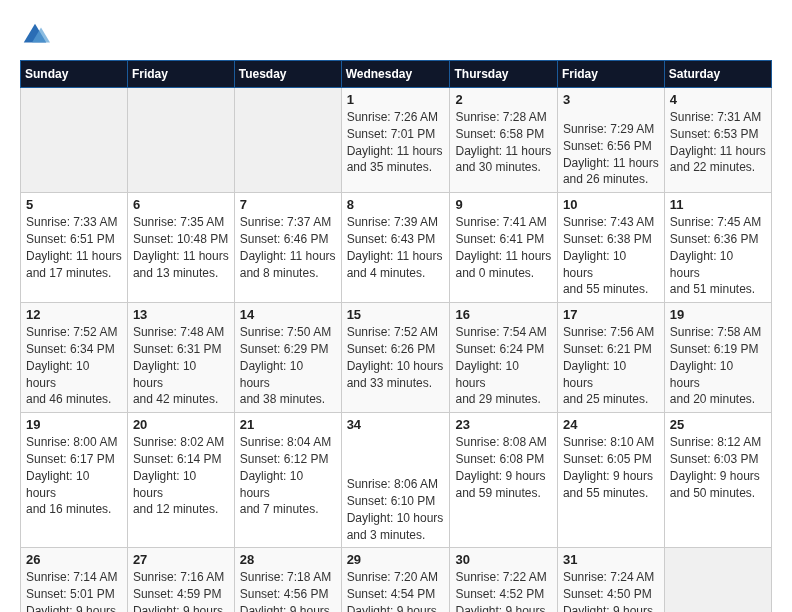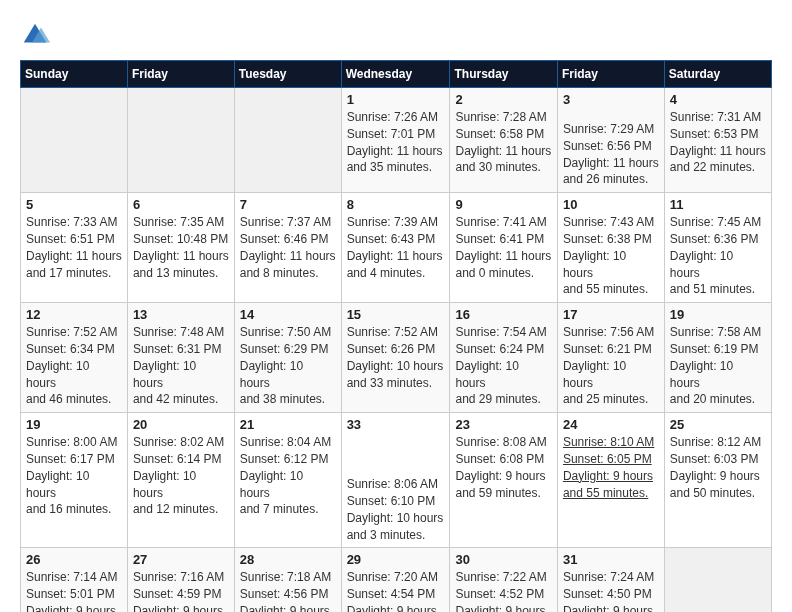--- a/index.html
+++ b/index.html
@@ -273,36 +273,36 @@
 and 12 minutes.</div>
         </td>
         <td>
           <span class="day-number">21</span>
           <div class="day-info" style="white-space: pre-line;">Sunrise: 8:04 AM
 Sunset: 6:12 PM
 Daylight: 10 hours
 and 7 minutes.</div>
         </td>
         <td>
-          <span class="day-number">33</span>
+          <span class="day-number">34</span>
           <div class="day-info" style="white-space: pre-line; margin-top: 44px;">Sunrise: 8:06 AM
 Sunset: 6:10 PM
 Daylight: 10 hours
 and 3 minutes.</div>
         </td>
         <td>
           <span class="day-number">23</span>
           <div class="day-info" style="white-space: pre-line;">Sunrise: 8:08 AM
 Sunset: 6:08 PM
 Daylight: 9 hours
 and 59 minutes.</div>
         </td>
         <td>
           <span class="day-number">24</span>
-          <div class="day-info" style="white-space: pre-line; text-decoration: underline;">Sunrise: 8:10 AM
+          <div class="day-info" style="white-space: pre-line;">Sunrise: 8:10 AM
 Sunset: 6:05 PM
 Daylight: 9 hours
 and 55 minutes.</div>
         </td>
         <td>
           <span class="day-number">25</span>
           <div class="day-info" style="white-space: pre-line;">Sunrise: 8:12 AM
 Sunset: 6:03 PM
 Daylight: 9 hours
 and 50 minutes.</div>

